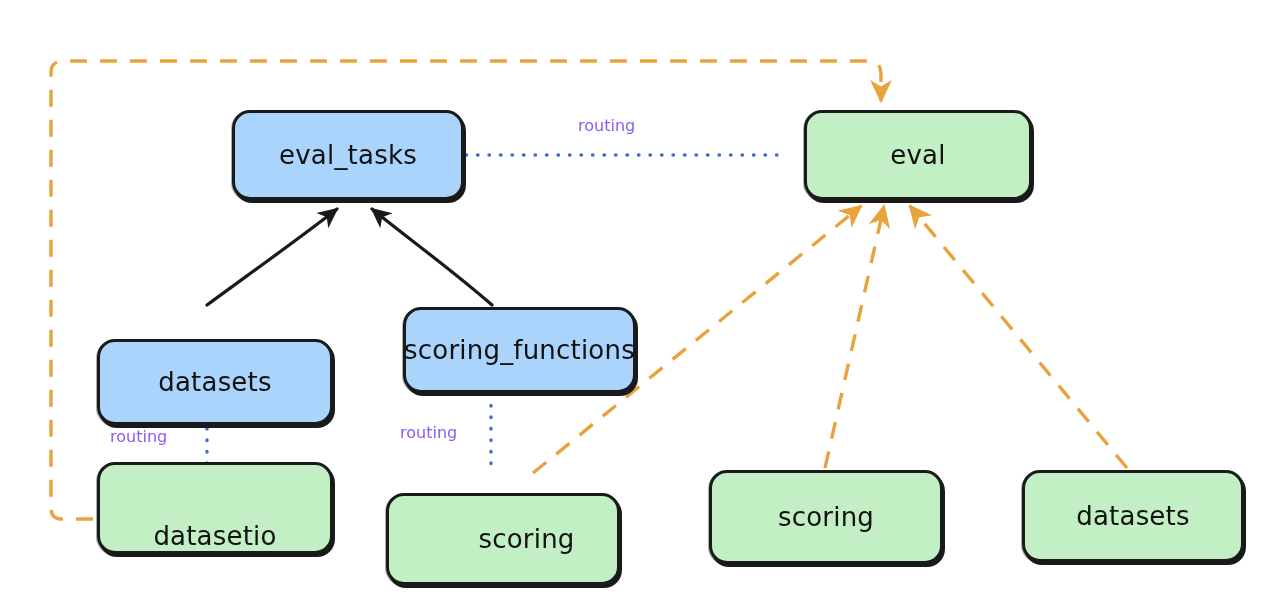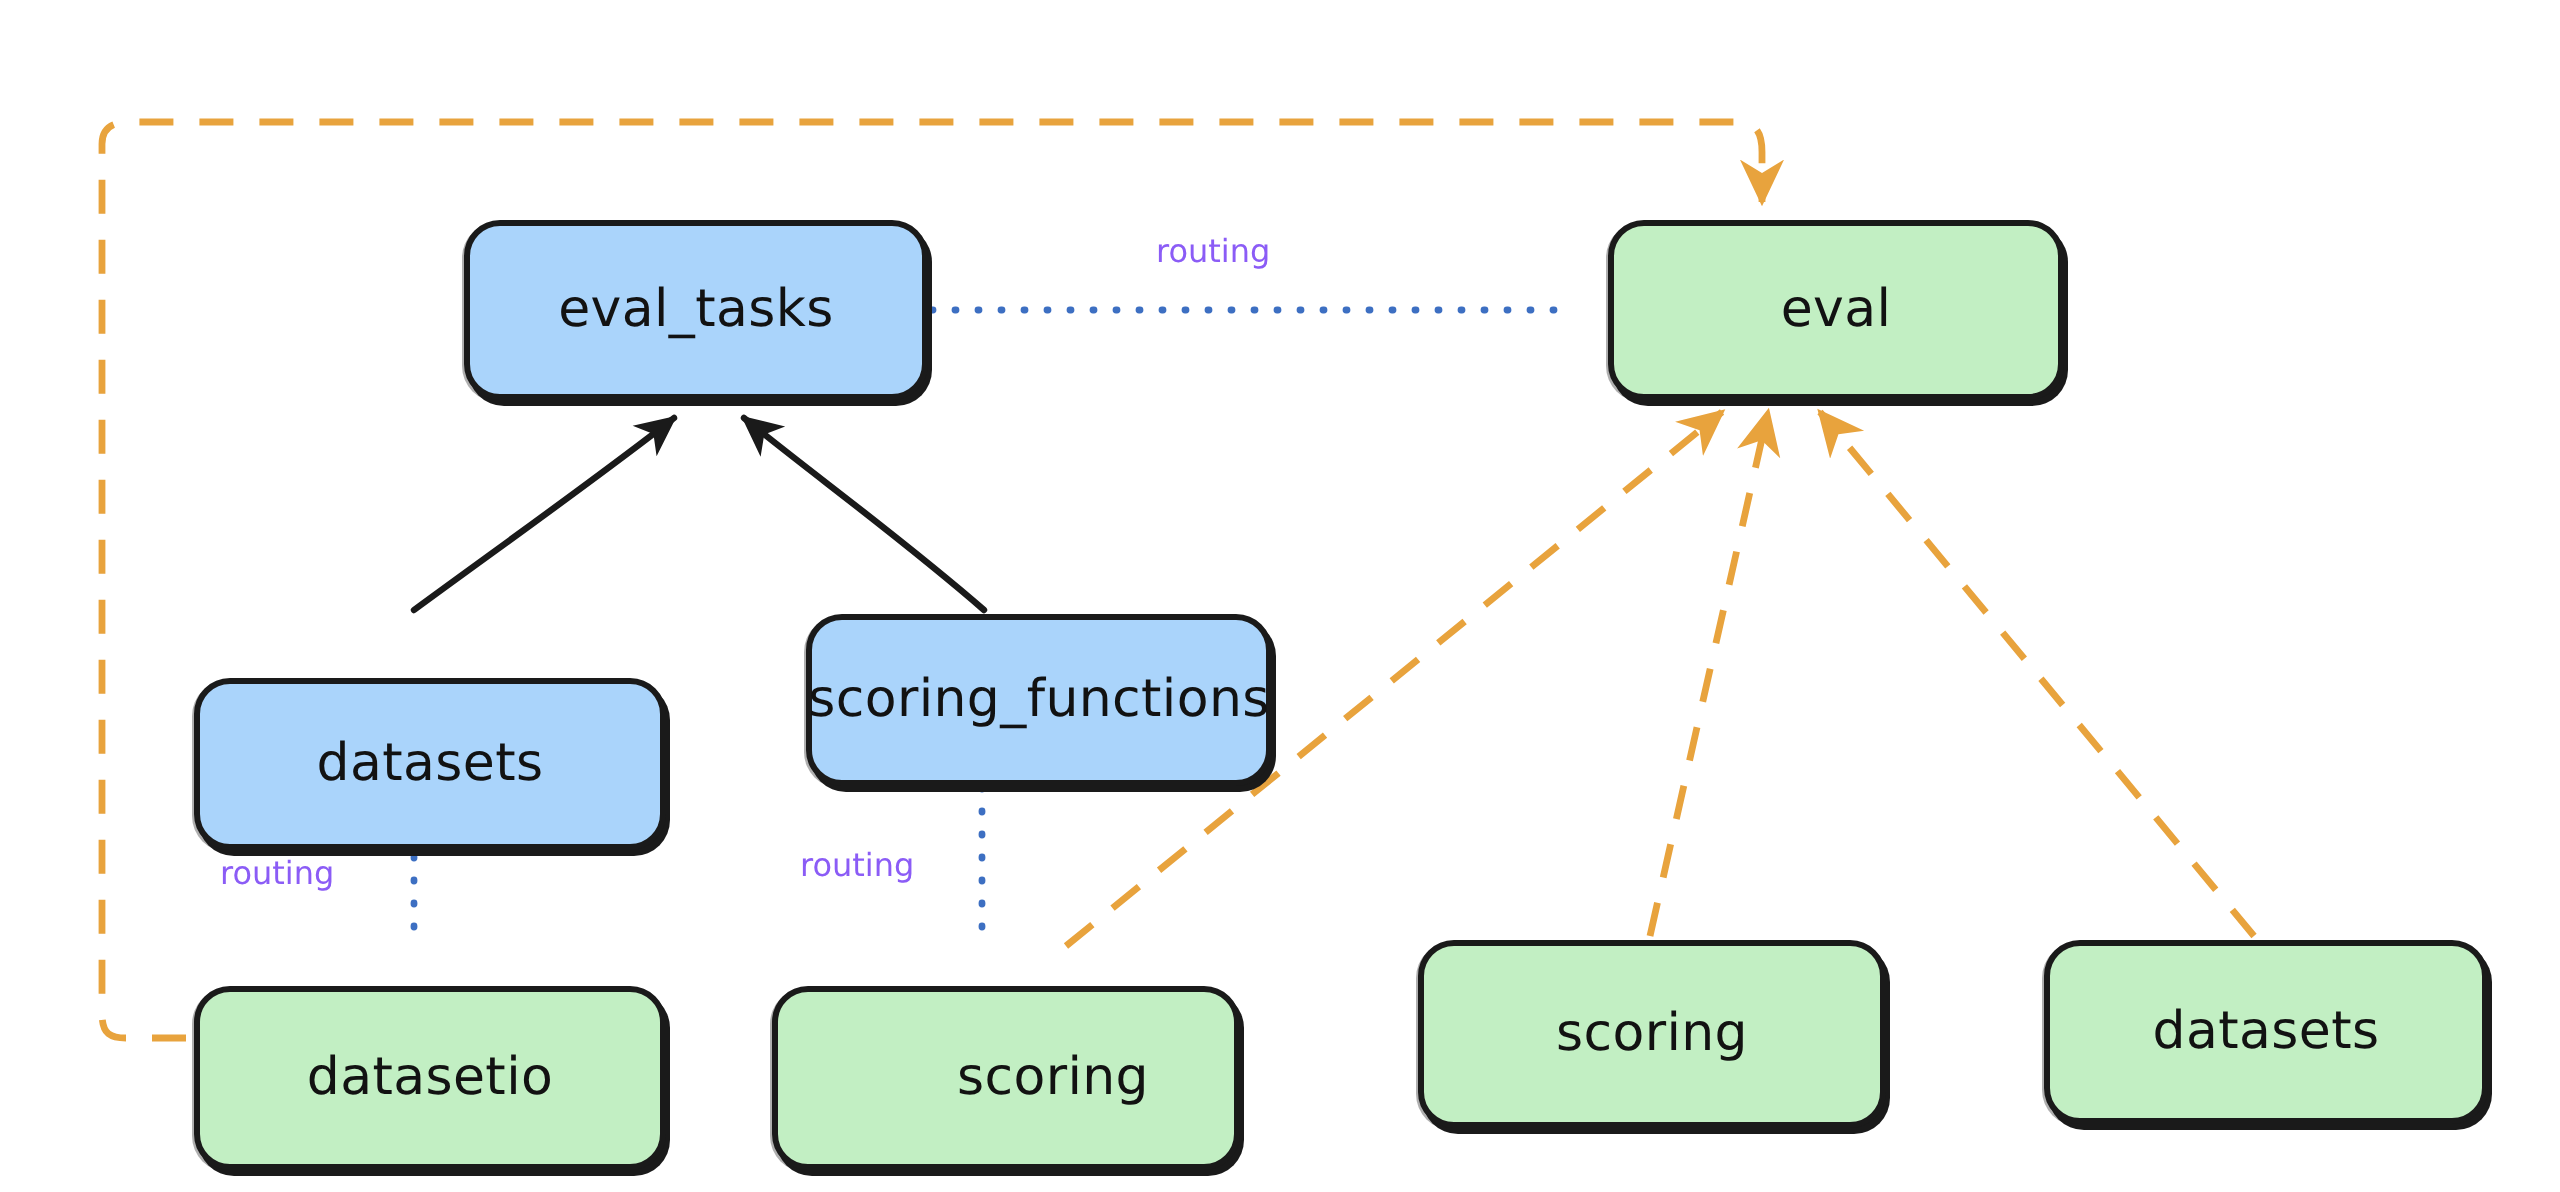--- a/index.html
+++ b/index.html
@@ -112,21 +112,21 @@
   </div>
 
   <div class="node blue" style="left: 97px; top: 319px; width: 236px; height: 86px; margin-top: 20px;">
     <span class="node-label">datasets</span>
   </div>
 
   <div class="node blue" style="left: 403px; top: 307px; width: 233px; height: 86px;">
     <span class="node-label">scoring_functions</span>
   </div>
 
-  <div class="node green" style="left: 97px; top: 493px; width: 236px; height: 92px;">
+  <div class="node green" style="left: 97px; top: 462px; width: 236px; height: 92px; align-items: flex-end;">
     <span class="node-label">datasetio</span>
   </div>
 
   <div class="node green" style="left: 386px; top: 493px; width: 234px; height: 92px; padding-left: 47px;">
     <span class="node-label">scoring</span>
   </div>
 
   <div class="node green" style="left: 709px; top: 470px; width: 234px; height: 94px;">
     <span class="node-label">scoring</span>
   </div>

